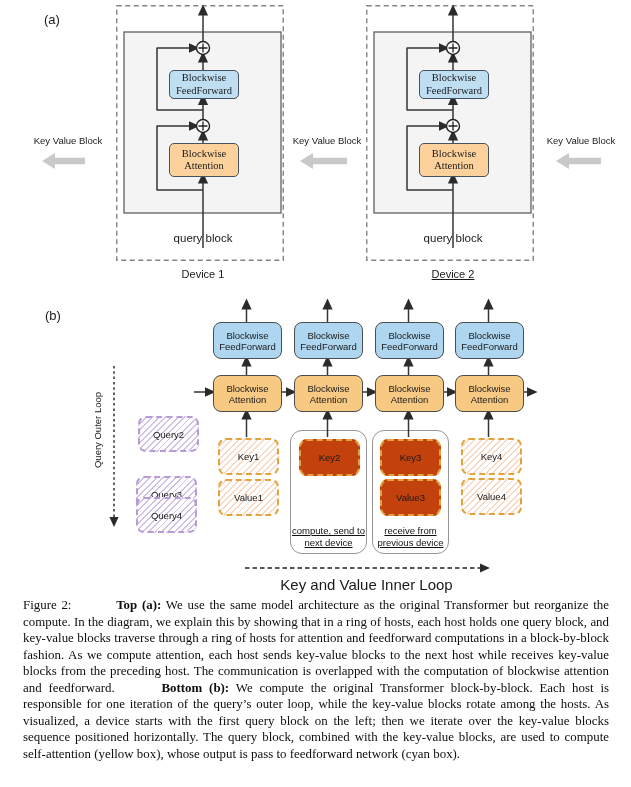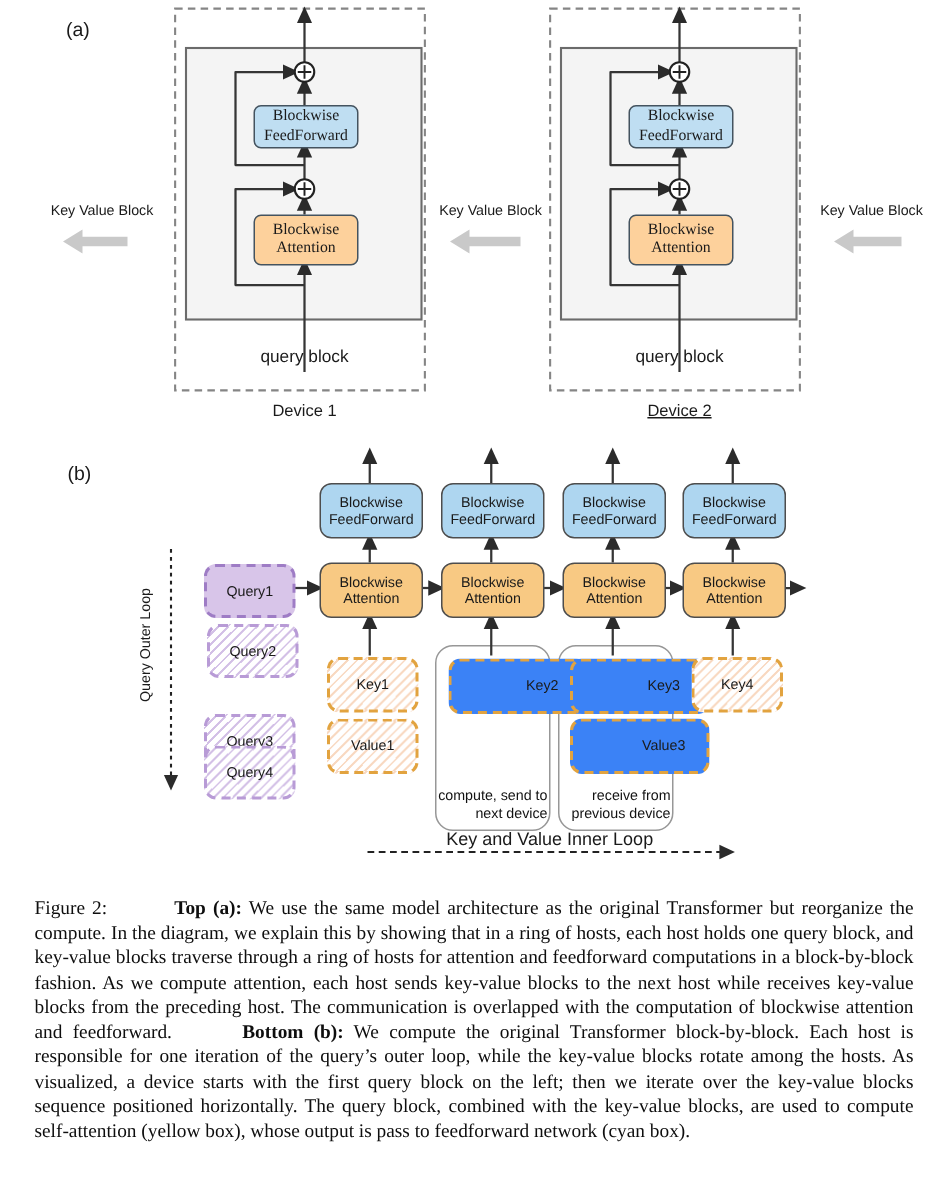--- a/index.html
+++ b/index.html
@@ -17,25 +17,25 @@
   .orange-a{background:#fdd19c;}
   
   .box-b{border:1.7px solid #4d4d4d;border-radius:8px;font-size:9.5px;line-height:11px;}
   .blue-b{background:#aed6f0;}
   .orange-b{background:#f8c983;}
   .qbox{border:2px dashed #9e7cc5;border-radius:8px;font-size:9.5px;}
   .qsolid{background:#d8c5e9;}
   .qhatch{border-color:#b89bd6;
           background:repeating-linear-gradient(135deg,#fff 0,#fff 3.2px,#d3c0e6 3.2px,#d3c0e6 4.5px);}
   .kv{border:2px dashed #e2a33f;border-radius:8px;font-size:9.5px;}
-  .kvsolid{background:#3b82f6;padding-left:32px;}
+  .kvsolid{background:#c2410c;}
   .kvhatch{background:repeating-linear-gradient(135deg,#fff 0,#fff 3.2px,#f8d8c0 3.2px,#f8d8c0 4.5px);}
   .container-box{border:1.5px solid #979797;border-radius:12px;background:#fff;}
-  .note{position:absolute;left:1px;right:1px;bottom:5px;text-align:right;
-        font-size:9.5px;line-height:11.5px;color:#111;}
+  .note{position:absolute;left:1px;right:1px;bottom:5px;text-align:center;
+        font-size:9.5px;line-height:11.5px;color:#111;text-decoration:underline;}
   .rot{transform:rotate(-90deg);transform-origin:center;}
   .caption{font-family:"Liberation Serif",serif;font-size:12.9px;line-height:16.55px;
            text-align:justify;color:#0e0e0e;}
   .caption b{font-weight:bold;margin-left:40px;}
   svg{display:block;}
 </style>
 </head>
 <body>
 
 <div class="page">
@@ -118,21 +118,20 @@
 
   <div class="abs z3 ctr box-a blue-a" style="left:419px;top:70px;width:68px;height:27px;">Blockwise FeedForward</div>
   <div class="abs z3 ctr box-a orange-a" style="left:419px;top:143px;width:68px;height:32px;">Blockwise Attention</div>
   <div class="abs z3 ctr f11" style="left:403px;top:232px;width:100px;">query block</div>
   <div class="abs z3 ctr" style="left:393px;top:268px;width:120px;font-size:11px;text-decoration:underline;">Device 2</div>
 
   <div class="abs z3 f13" style="left:45px;top:308px;">(b)</div>
 
   <div class="abs z3 ctr rot" style="left:55px;top:424px;width:84px;height:12px;font-size:9.5px;white-space:nowrap;">Query Outer Loop</div>
 
-  <div class="abs z3 ctr qbox qsolid" style="left:136px;top:376px;width:57px;height:32px;">Query1</div>
   <div class="abs z3 ctr qbox qhatch" style="left:138px;top:416px;width:57px;height:32px;text-align:right;">Query2</div>
   <div class="abs z3 ctr qbox qhatch" style="left:136px;top:476px;width:57px;height:32px;">Query3</div>
   <div class="abs z3 ctr qbox qhatch" style="left:136px;top:497px;width:57px;height:32px;">Query4</div>
 
   <div class="abs z3 ctr box-b blue-b" style="left:213px;top:322px;width:67px;height:35px;">Blockwise FeedForward</div>
   <div class="abs z3 ctr box-b orange-b" style="left:213px;top:375px;width:67px;height:35px;">Blockwise Attention</div>
   <div class="abs z3 ctr kv kvhatch" style="left:218px;top:438px;width:57px;height:33px;">Key1</div>
   <div class="abs z3 ctr kv kvhatch" style="left:218px;top:479px;width:57px;height:33px;">Value1</div>
 
   <div class="abs z3 ctr box-b blue-b" style="left:294px;top:322px;width:67px;height:35px;">Blockwise FeedForward</div>
@@ -140,18 +139,19 @@
   <div class="abs z3 ctr kv kvsolid" style="left:299px;top:439px;width:57px;height:33px;">Key2</div>
 
   <div class="abs z3 ctr box-b blue-b" style="left:375px;top:322px;width:67px;height:35px;">Blockwise FeedForward</div>
   <div class="abs z3 ctr box-b orange-b" style="left:375px;top:375px;width:67px;height:35px;">Blockwise Attention</div>
   <div class="abs z3 ctr kv kvsolid" style="left:380px;top:439px;width:57px;height:33px;">Key3</div>
   <div class="abs z3 ctr kv kvsolid" style="left:380px;top:479px;width:57px;height:33px;">Value3</div>
 
   <div class="abs z3 ctr box-b blue-b" style="left:455px;top:322px;width:67px;height:35px;">Blockwise FeedForward</div>
   <div class="abs z3 ctr box-b orange-b" style="left:455px;top:375px;width:67px;height:35px;">Blockwise Attention</div>
   <div class="abs z3 ctr kv kvhatch" style="left:461px;top:438px;width:57px;height:33px;">Key4</div>
+  <div class="abs z3 ctr kv kvhatch" style="left:461px;top:478px;width:57px;height:33px;">Value4</div>
 
-  <div class="abs z3 ctr" style="left:245px;top:552px;width:243px;font-size:12px;">Key and Value Inner Loop</div>
+  <div class="abs z3 ctr" style="left:245px;top:576px;width:243px;font-size:15px;">Key and Value Inner Loop</div>
 
   <div class="abs z3 caption" style="left:23px;top:597px;width:586px;"><span>Figure 2: </span><b>Top (a):</b><span> We use the same model architecture as the original Transformer but reorganize the compute. In the diagram, we explain this by showing that in a ring of hosts, each host holds one query block, and key-value blocks traverse through a ring of hosts for attention and feedforward computations in a block-by-block fashion. As we compute attention, each host sends key-value blocks to the next host while receives key-value blocks from the preceding host. The communication is overlapped with the computation of blockwise attention and feedforward. </span><b>Bottom (b):</b><span> We compute the original Transformer block-by-block. Each host is responsible for one iteration of the query’s outer loop, while the key-value blocks rotate among the hosts. As visualized, a device starts with the first query block on the left; then we iterate over the key-value blocks sequence positioned horizontally. The query block, combined with the key-value blocks, are used to compute self-attention (yellow box), whose output is pass to feedforward network (cyan box).</span></div>
 
 </div>
 
 </body></html>

